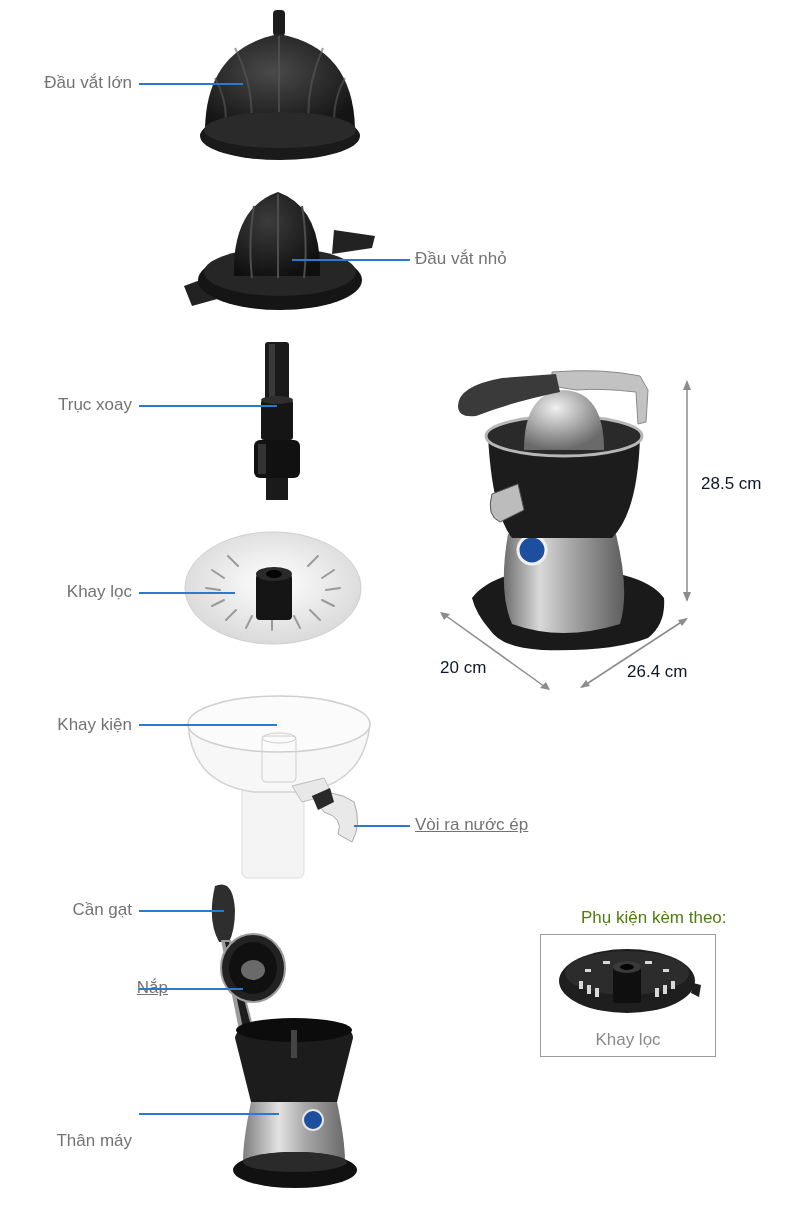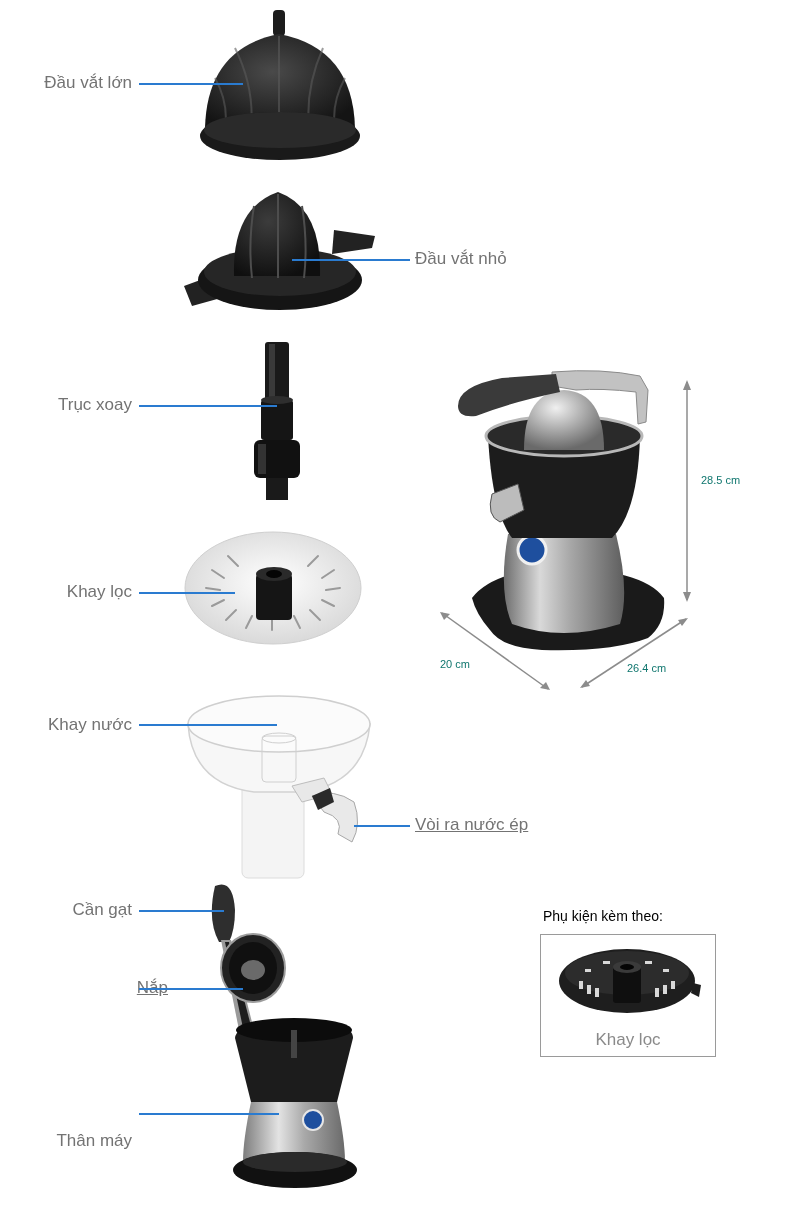--- a/index.html
+++ b/index.html
@@ -2,22 +2,22 @@
 <html><head>
 <meta charset="utf-8">
 <style>
   html, body { margin: 0; padding: 0; background: #ffffff; }
   body { width: 800px; height: 1210px; position: relative; overflow: hidden;
          font-family: "Liberation Sans", "DejaVu Sans", sans-serif; }
   .label { position: absolute; font-size: 17px; color: #737373; white-space: nowrap; line-height: 20px; }
   .label.right { text-align: right; }
   .leader { position: absolute; height: 1.5px; background: #2a7bd0; }
   .part { position: absolute; }
-  .dim-text { position: absolute; font-size: 11px; color: #0f766e; white-space: nowrap; }
-  .acc-title { position: absolute; font-size: 14px; color: #000000; white-space: nowrap; }
+  .dim-text { position: absolute; font-size: 17px; color: #0f172a; white-space: nowrap; }
+  .acc-title { position: absolute; font-size: 17px; color: #4d7c0f; white-space: nowrap; margin-left: 38px; }
   .acc-box { position: absolute; border: 1px solid #9a9a9a; background: #fff; }
   .acc-caption { position: absolute; font-size: 17px; color: #8a8a8a; white-space: nowrap; width: 100%; text-align: center; }
   svg { display: block; }
 </style>
 </head>
 <body>
 
 <div class="part" style="left:195px;top:8px;width:170px;height:160px;">
   <svg width="170" height="160" viewBox="0 0 170 160">
     <defs>
@@ -106,21 +106,21 @@
     <rect x="58" y="90" width="62" height="104" rx="6" fill="#f4f4f4" stroke="#dcdcdc"></rect>
     <path d="M4 40 Q8 100 70 108 L118 108 Q180 100 186 40 Z" fill="#f7f7f7" stroke="#d2d2d2" stroke-width="1.5"></path>
     <ellipse cx="95" cy="40" rx="91" ry="28" fill="#fbfbfb" stroke="#cfcfcf" stroke-width="1.5"></ellipse>
     <rect x="78" y="52" width="34" height="46" rx="4" fill="none" stroke="#cfcfcf"></rect>
     <ellipse cx="95" cy="54" rx="17" ry="5" fill="none" stroke="#cfcfcf"></ellipse>
     <path d="M108 102 L140 94 L148 110 L118 118 Z" fill="#e8e8e8" stroke="#bdbdbd"></path>
     <path d="M128 112 Q150 104 170 118 Q178 140 168 158 L154 150 Q160 134 140 128 Z" fill="#e9e9e9" stroke="#a8a8a8"></path>
     <path d="M128 112 L146 104 L150 118 L134 126 Z" fill="#2a2a2a"></path>
   </svg>
 </div>
-<span class="label right" style="right:668px;top:715px;">Khay nước</span>
+<span class="label right" style="right:668px;top:715px;">Khay kiện</span>
 <div class="leader" style="left:139px;top:724px;width:138px;"></div>
 <div class="leader" style="left:354px;top:825px;width:56px;"></div>
 <span class="label" style="left:415px;top:815px;text-decoration:underline;">Vòi ra nước ép</span>
 
 <div class="part" style="left:205px;top:880px;width:155px;height:318px;">
   <svg width="155" height="318" viewBox="0 0 155 318">
     <defs>
       <linearGradient id="gSteel" x1="0" x2="1">
         <stop offset="0" stop-color="#7d7d7d"></stop>
           <stop offset="0.35" stop-color="#e3e3e3"></stop>

